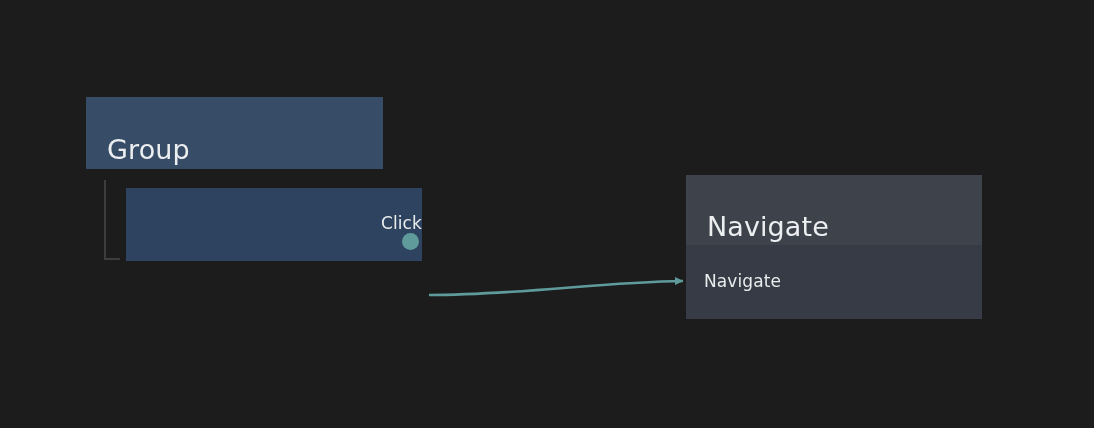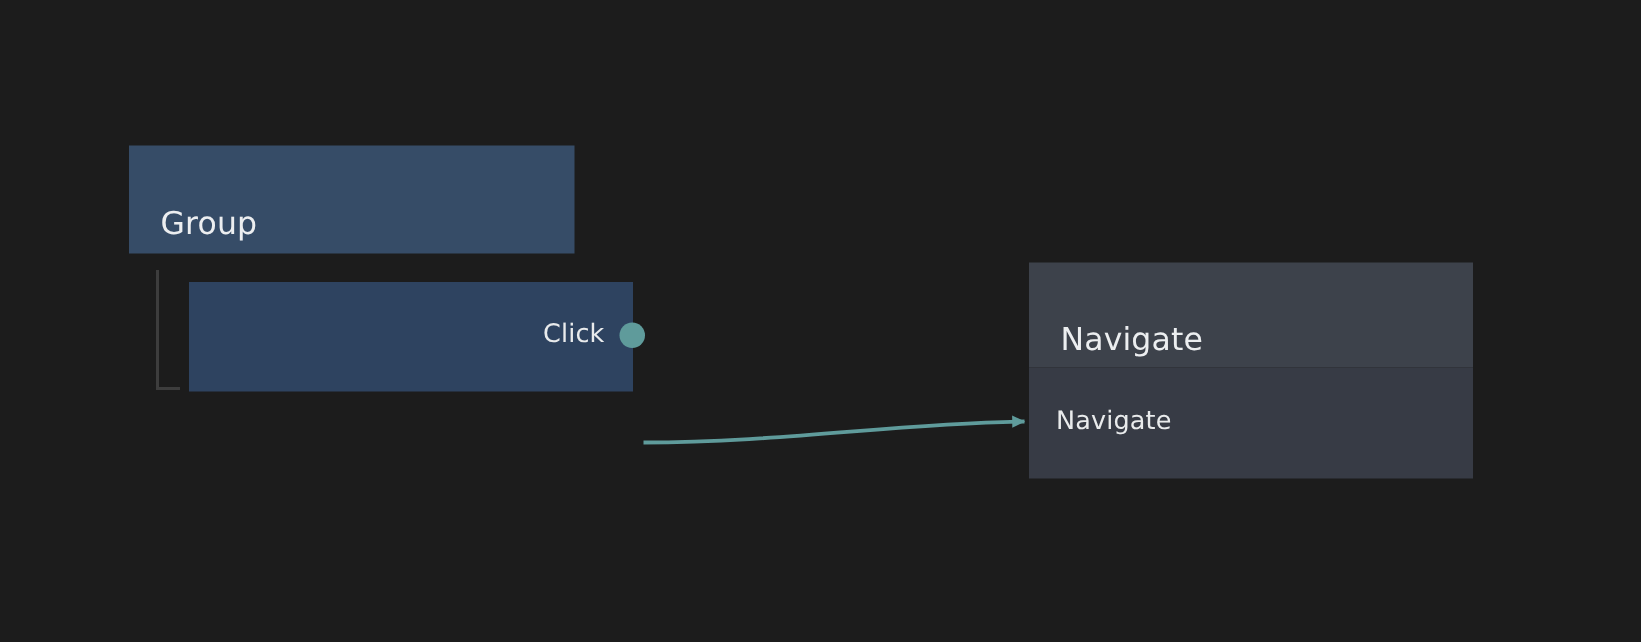--- a/index.html
+++ b/index.html
@@ -38,21 +38,21 @@
     box-sizing: border-box;
   }
   .node-header {
     box-sizing: border-box;
     display: flex;
     align-items: center;
     padding-left: 21px;
   }
   .node-title {
     color: #eceef0;
-    font-size: 21px;
+    font-size: 27px;
     font-weight: 400;
     letter-spacing: 0.1px;
     white-space: nowrap;
     margin-top: 32px;
   }
   .node-body {
     box-sizing: border-box;
     position: relative;
   }
 
@@ -103,20 +103,21 @@
   .port-row {
     position: absolute;
     display: flex;
     align-items: center;
     white-space: nowrap;
   }
   .port-row.out {
     right: 0;
     top: 27px;
     transform: translateY(-2px);
+    flex-direction: column;
   }
   .port-label {
     color: #e9ebec;
     font-size: 17px;
     letter-spacing: 0.1px;
   }
   .port-dot {
     width: 17px;
     height: 17px;
     border-radius: 50%;

